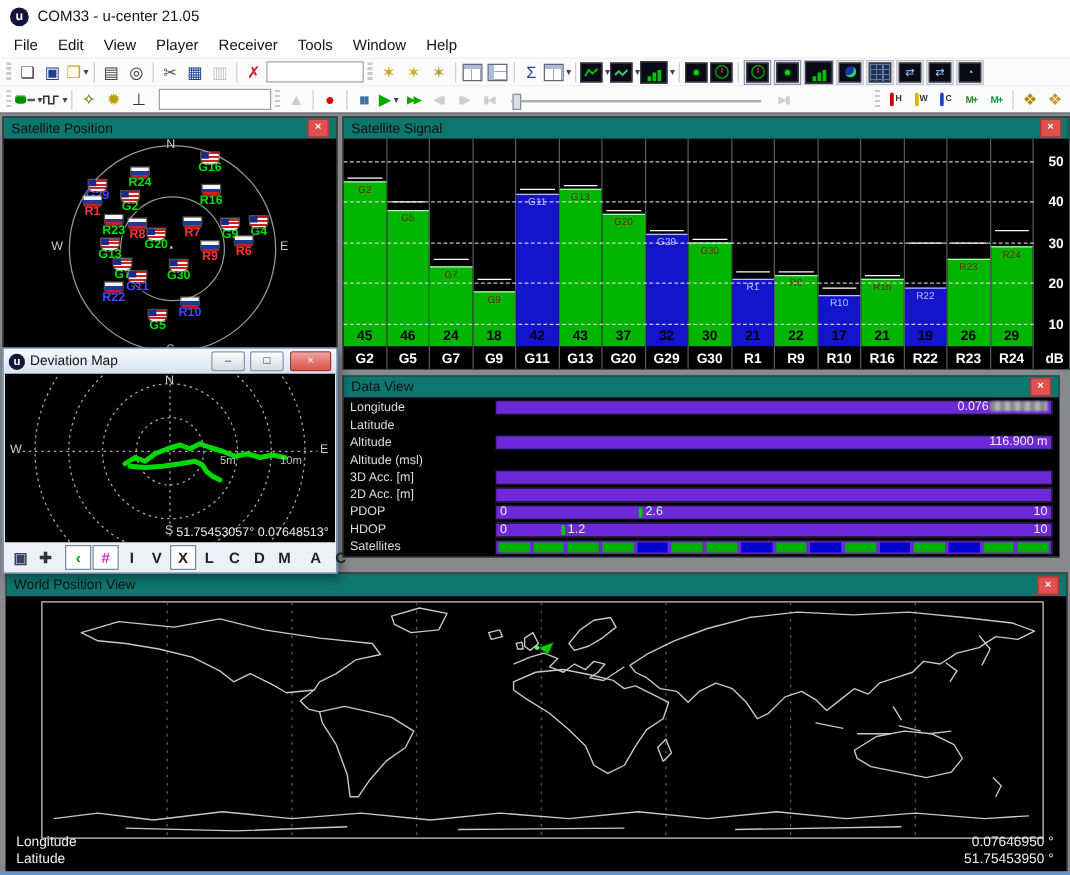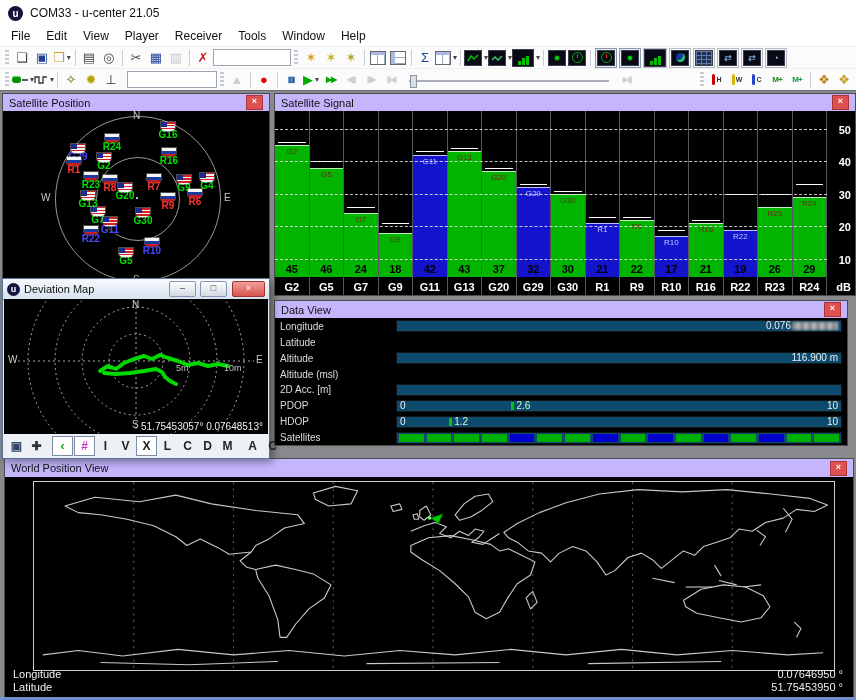--- a/index.html
+++ b/index.html
@@ -49,21 +49,21 @@
   .mini-connect{width:16px;height:8px;position:relative;}
   .mini-connect i{position:absolute;left:0;top:0;width:9px;height:7px;border-radius:3px;background:#009000;
                   box-shadow:inset 0 1px 0 #66e066;}
   .mini-connect::after{content:"";position:absolute;right:0;top:3px;width:6px;height:2px;background:#556;}
   .sw{width:14px;height:10px;}
   .th{width:3px;height:11px;border-radius:2px;display:inline-block;}
   .thl{font-size:7px;font-weight:bold;color:#333;}
   
   .client{position:absolute;left:0;top:90px;width:856px;height:610px;background:#87898c;border-top:1px solid #6a6c70;}
   .panel{position:absolute;background:#000;border:1px solid #4a4c50;box-sizing:border-box;}
-  .phead{height:17px;background:#c4b5fd;display:flex;align-items:center;padding:0 6px;font-size:11px;color:#111;
+  .phead{height:17px;background:#0f766e;display:flex;align-items:center;padding:0 6px;font-size:11px;color:#111;
          border-bottom:4px solid #701a75;}
   .pclose{margin-left:auto;width:15px;height:13px;background:#df5050;border:1px solid #a83636;color:#fff;
           font-size:9px;line-height:11px;text-align:center;font-weight:bold;}
   
   .sat-pos{left:2px;top:2px;width:268px;height:192px;}
   .skyplot{position:absolute;left:0;top:17px;right:0;bottom:0;background:#000;overflow:hidden;}
   .ring{position:absolute;border:1px solid #989898;border-radius:50%;}
   .ring.outer{left:52px;top:5px;width:164px;height:164px;}
   .ring.inner{left:93px;top:46px;width:82px;height:82px;}
   .ctrdot{position:absolute;left:133px;top:86px;width:2px;height:2px;background:#bbb;}
@@ -93,21 +93,21 @@
   .sig-grid{position:absolute;left:0;width:552px;border-top:1px dashed #e8e8e8;z-index:5;opacity:.85;}
   .sig-yaxis{position:absolute;right:0;top:16px;width:28px;bottom:0;}
   .ylab{position:absolute;right:4px;font-size:11px;font-weight:bold;color:#fff;}
   .dbl{position:absolute;right:4px;bottom:2px;font-size:11px;font-weight:bold;color:#fff;}
   
   .data-view{left:274px;top:209px;width:574px;height:146px;}
   .dv-body{position:absolute;left:0;top:17px;right:0;bottom:0;background:#000;padding:3px 0 2px;
            display:flex;flex-direction:column;justify-content:space-between;}
   .dv-row{display:flex;align-items:center;height:10.5px;}
   .dv-label{width:116px;padding-left:5px;font-size:10px;color:#dcdcdc;white-space:nowrap;}
-  .dv-bar{flex:1;margin-right:5px;height:10px;background:#0c4a6e;border:1px solid #161616;
+  .dv-bar{flex:1;margin-right:5px;height:10px;background:#6d28d9;border:1px solid #161616;
           position:relative;display:flex;align-items:center;font-size:10px;color:#eee;}
   .dv-val{position:absolute;right:3px;white-space:nowrap;top:-1px;}
   .redact{display:inline-block;vertical-align:-1px;width:46px;height:8px;margin-left:1px;
           background:repeating-linear-gradient(90deg,#8a8a8a 0 4px,#b4b4b4 4px 8px);filter:blur(1px);}
   .gmin{position:absolute;left:3px;top:-1px}.gmax{position:absolute;right:3px;top:-1px}
   .gmark{position:absolute;width:3px;height:8px;background:#00c800;top:1px;}
   .gval{position:absolute;font-size:10px;color:#d8f5d8;top:-1px;}
   .dv-segs{display:flex;gap:3px;width:100%;height:8px;padding:0 2px;box-sizing:border-box;}
   .seg{flex:1}.seg.green{background:#00b000}.seg.blue{background:#0000cc}
   
@@ -637,20 +637,26 @@
             <span class="dv-label">Latitude</span>
           </div>
           <div class="dv-row">
             <span class="dv-label">Altitude</span>
             <div class="dv-bar">
               <span class="dv-val">116.900 m</span>
             </div>
           </div>
           <div class="dv-row">
             <span class="dv-label">Altitude (msl)</span>
+          </div>
+          <div class="dv-row">
+            <span class="dv-label">3D Acc. [m]</span>
+            <div class="dv-bar">
+              <span class="dv-val"></span>
+            </div>
           </div>
           <div class="dv-row">
             <span class="dv-label">2D Acc. [m]</span>
             <div class="dv-bar">
               <span class="dv-val"></span>
             </div>
           </div>
           <div class="dv-row">
             <span class="dv-label">PDOP</span>
             <div class="dv-bar">

